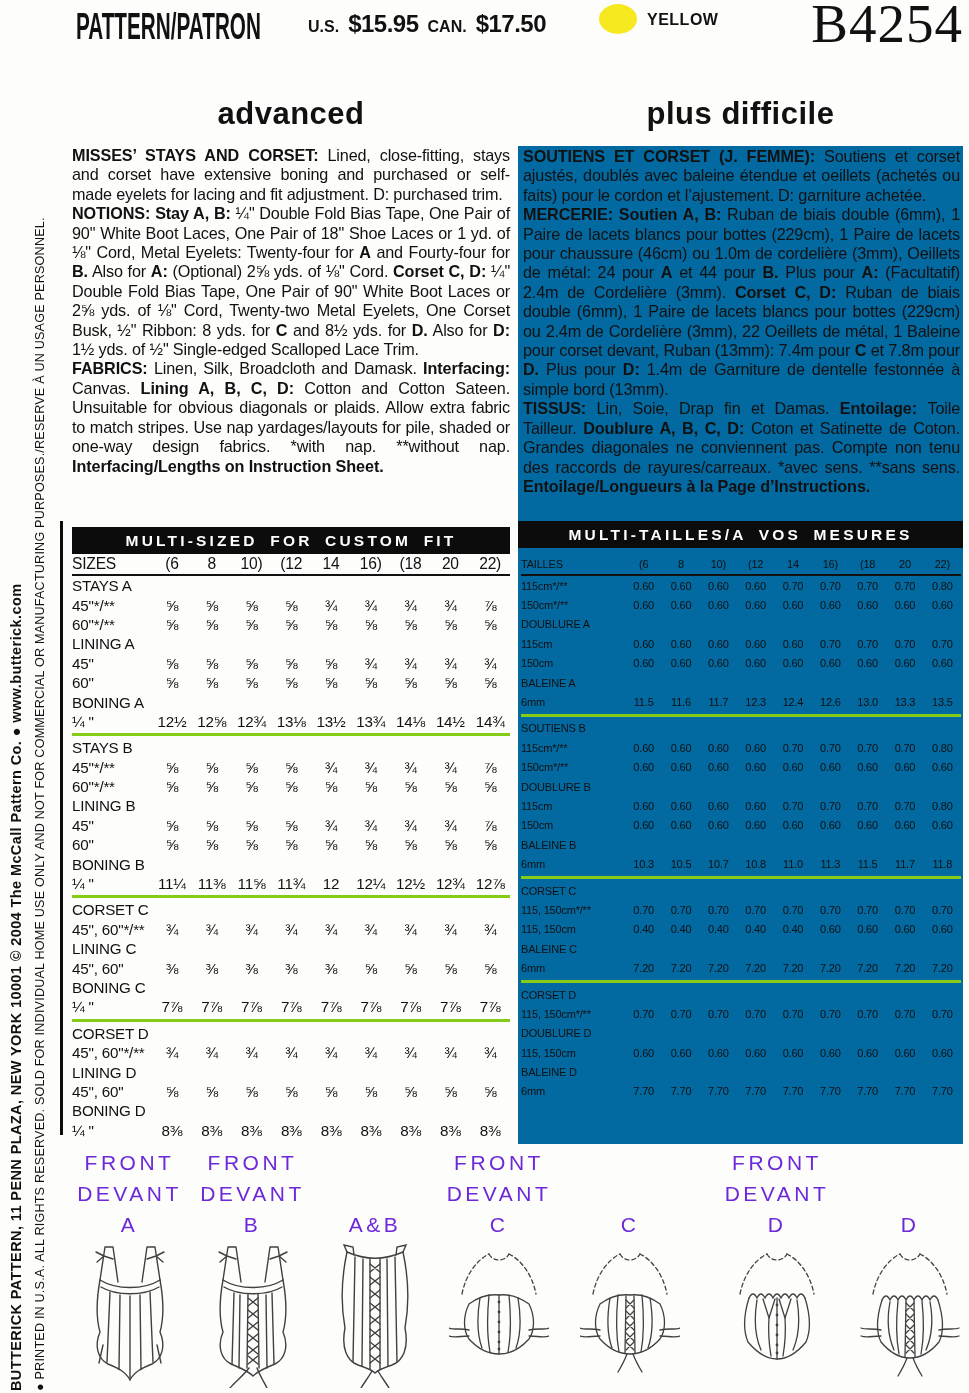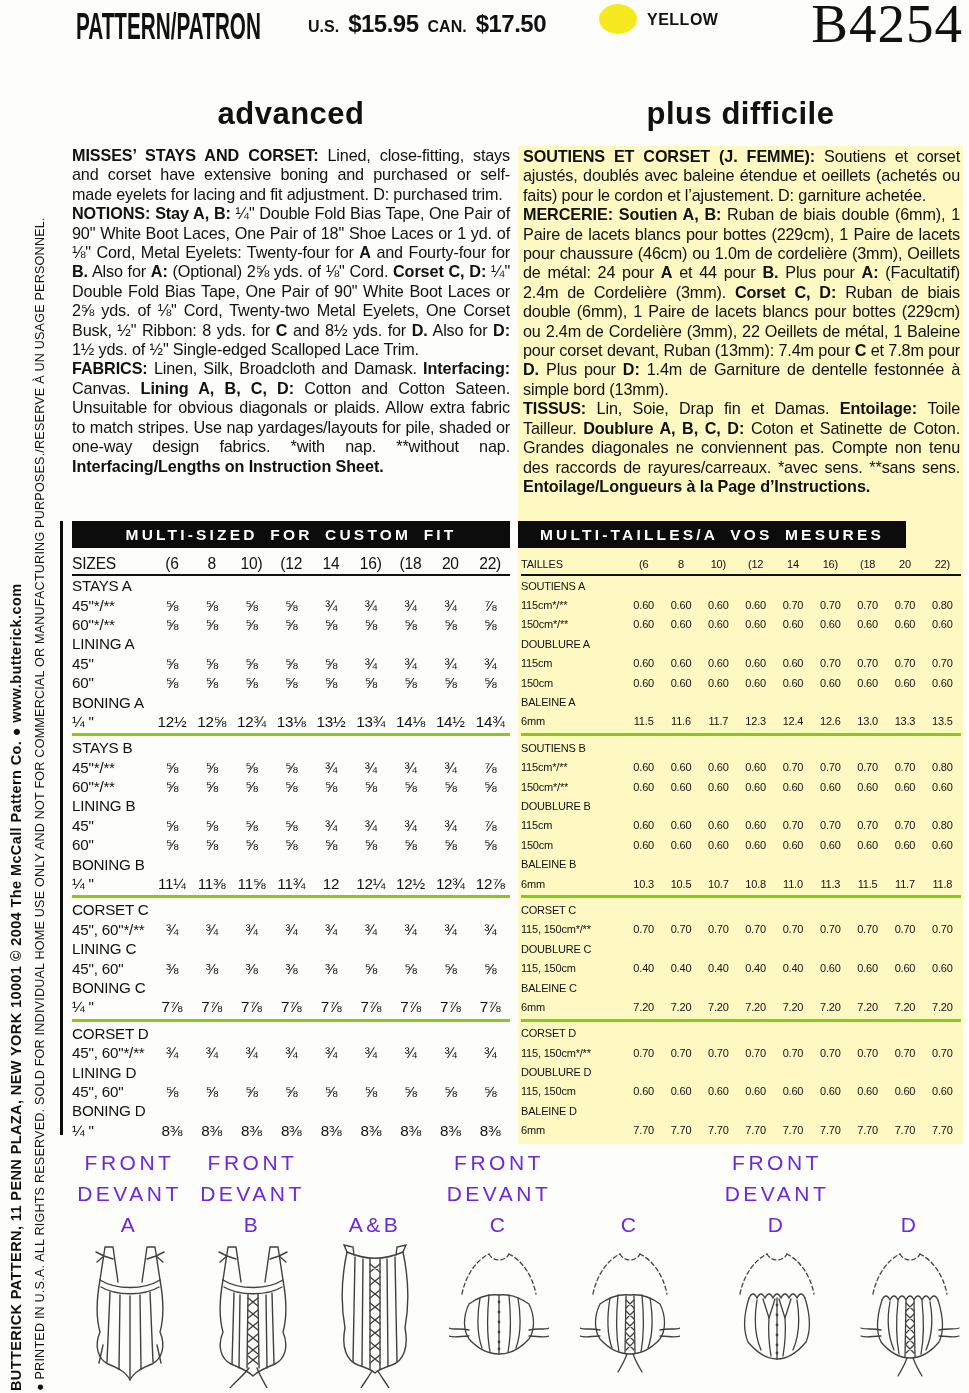--- a/index.html
+++ b/index.html
@@ -28,22 +28,22 @@
   #heading-fr{left:518px;width:445px;}
   
   #en-text{position:absolute;left:72px;top:146px;width:438px;}
   #fr-wrap{position:absolute;left:518px;top:146px;width:445px;height:998px;}
   #fr-text{padding:1px 3px 0 5px;}
   .para{margin:0;font-size:16.2px;line-height:19.4px;text-align:justify;letter-spacing:-.15px;}
   .para b{letter-spacing:-.1px;}
   
   .table-bar{position:absolute;top:521px;height:27px;background:#0c0c0c;color:#fff;
     font-size:15.5px;font-weight:bold;text-align:center;line-height:28px;letter-spacing:3.2px;word-spacing:5px;}
-  #bar-en{left:72px;width:438px;}
-  #bar-fr{left:518px;width:388px;}
+  #bar-en{left:72px;width:438px;margin-top:6px;}
+  #bar-fr{left:518px;width:445px;}
   #table-rule{position:absolute;left:60px;top:521px;width:3px;height:614px;background:#0c0c0c;}
   
   .size-table{position:absolute;top:553px;}
   #table-en{left:72px;width:438px;}
   #table-fr{left:521px;width:440px;}
   .trow{display:flex;height:19.4px;align-items:center;font-size:15.2px;letter-spacing:-.2px;}
   .trow .tlabel{white-space:nowrap;}
   #table-en .tlabel{flex:0 0 80px;}
   #table-fr .tlabel{flex:0 0 104px;}
   .trow .tval{flex:1;text-align:center;}
@@ -75,21 +75,21 @@
   <span class="price-cur">CAN.</span>
   <span class="price-amt">$17.50</span>
 </div>
 <div id="yellow-dot" style="background: rgb(246, 233, 32);"></div>
 <div id="color-name">YELLOW</div>
 <div id="pattern-number">B4254</div>
 
 <div class="col-heading" id="heading-en">advanced</div>
 <div class="col-heading" id="heading-fr">plus difficile</div>
 
-<div id="fr-wrap" style="background: #fef9c3;">
+<div id="fr-wrap" style="background: #0369a1;">
   <div id="fr-text">
       <p class="para"><b>SOUTIENS ET CORSET (J. FEMME): </b><span>Soutiens et corset ajustés, doublés avec baleine étendue et oeillets (achetés ou faits) pour le cordon et l’ajustement. D: garniture achetée.</span></p>
       <p class="para"><b>MERCERIE: Soutien A, B: </b><span>Ruban de biais double (6mm), 1 Paire de lacets blancs pour bottes (229cm), 1 Paire de lacets pour chaussure (46cm) ou 1.0m de cordelière (3mm), Oeillets de métal: 24 pour </span><b>A</b><span> et 44 pour </span><b>B.</b><span> Plus pour </span><b>A:</b><span> (Facultatif) 2.4m de Cordelière (3mm). </span><b>Corset C, D: </b><span>Ruban de biais double (6mm), 1 Paire de lacets blancs pour bottes (229cm) ou 2.4m de Cordelière (3mm), 22 Oeillets de métal, 1 Baleine pour corset devant, Ruban (13mm): 7.4m pour </span><b>C</b><span> et 7.8m pour </span><b>D.</b><span> Plus pour </span><b>D:</b><span> 1.4m de Garniture de dentelle festonnée à simple bord (13mm).</span></p>
       <p class="para"><b>TISSUS: </b><span>Lin, Soie, Drap fin et Damas. </span><b>Entoilage: </b><span>Toile Tailleur. </span><b>Doublure A, B, C, D: </b><span>Coton et Satinette de Coton. Grandes diagonales ne conviennent pas. Compte non tenu des raccords de rayures/carreaux. *avec sens. **sans sens. </span><b>Entoilage/Longueurs à la Page d’Instructions.</b></p>
     </div>
 </div>
 
 <div id="en-text">
     <p class="para"><b>MISSES’ STAYS AND CORSET: </b><span>Lined, close-fitting, stays and corset have extensive boning and purchased or self-made eyelets for lacing and fit adjustment. D: purchased trim.</span></p>
     <p class="para"><b>NOTIONS: Stay A, B: </b><span>¼" Double Fold Bias Tape, One Pair of 90" White Boot Laces, One Pair of 18" Shoe Laces or 1 yd. of ⅛" Cord, Metal Eyelets: Twenty-four for </span><b>A</b><span> and Fourty-four for </span><b>B.</b><span> Also for </span><b>A:</b><span> (Optional) 2⅝ yds. of ⅛" Cord. </span><b>Corset C, D: </b><span>¼" Double Fold Bias Tape, One Pair of 90" White Boot Laces or 2⅝ yds. of ⅛" Cord, Twenty-two Metal Eyelets, One Corset Busk, ½" Ribbon: 8 yds. for </span><b>C</b><span> and 8½ yds. for </span><b>D.</b><span> Also for </span><b>D:</b><span> 1½ yds. of ½" Single-edged Scalloped Lace Trim.</span></p>
@@ -358,23 +358,20 @@
       <div class="tval">10)</div>
       <div class="tval">(12</div>
       <div class="tval">14</div>
       <div class="tval">16)</div>
       <div class="tval">(18</div>
       <div class="tval">20</div>
       <div class="tval">22)</div>
     </div>
     <div class="tgroup">
       <div class="trow">
-        <div class="tlabel">SOUTIENS A</div>
-      </div>
-      <div class="trow">
         <div class="tlabel">115cm*/**</div>
         <div class="tval">0.60</div>
         <div class="tval">0.60</div>
         <div class="tval">0.60</div>
         <div class="tval">0.60</div>
         <div class="tval">0.70</div>
         <div class="tval">0.70</div>
         <div class="tval">0.70</div>
         <div class="tval">0.70</div>
         <div class="tval">0.80</div>
@@ -513,23 +510,20 @@
         <div class="tlabel">115, 150cm*/**</div>
         <div class="tval">0.70</div>
         <div class="tval">0.70</div>
         <div class="tval">0.70</div>
         <div class="tval">0.70</div>
         <div class="tval">0.70</div>
         <div class="tval">0.70</div>
         <div class="tval">0.70</div>
         <div class="tval">0.70</div>
         <div class="tval">0.70</div>
-      </div>
-      <div class="trow">
-        <div class="tlabel">DOUBLURE C</div>
       </div>
       <div class="trow">
         <div class="tlabel">115, 150cm</div>
         <div class="tval">0.40</div>
         <div class="tval">0.40</div>
         <div class="tval">0.40</div>
         <div class="tval">0.40</div>
         <div class="tval">0.40</div>
         <div class="tval">0.60</div>
         <div class="tval">0.60</div>

